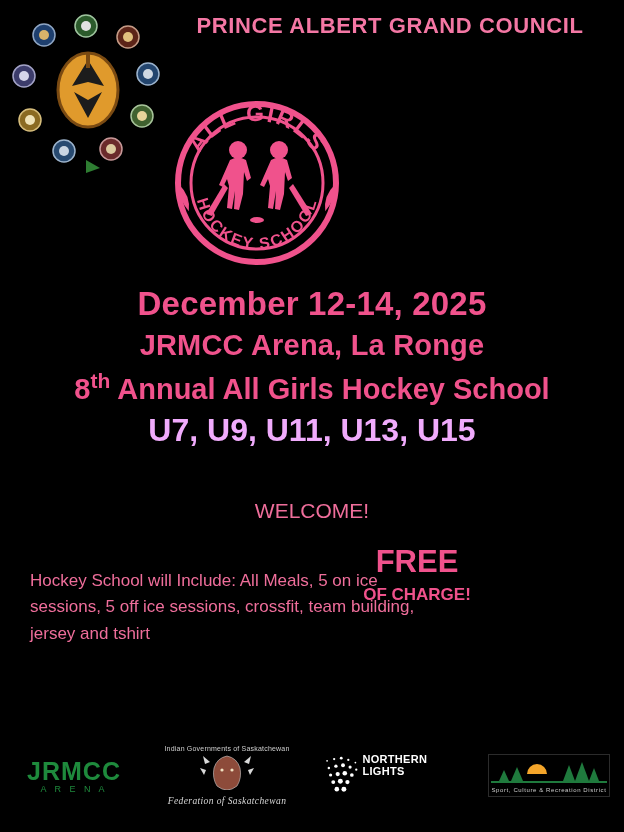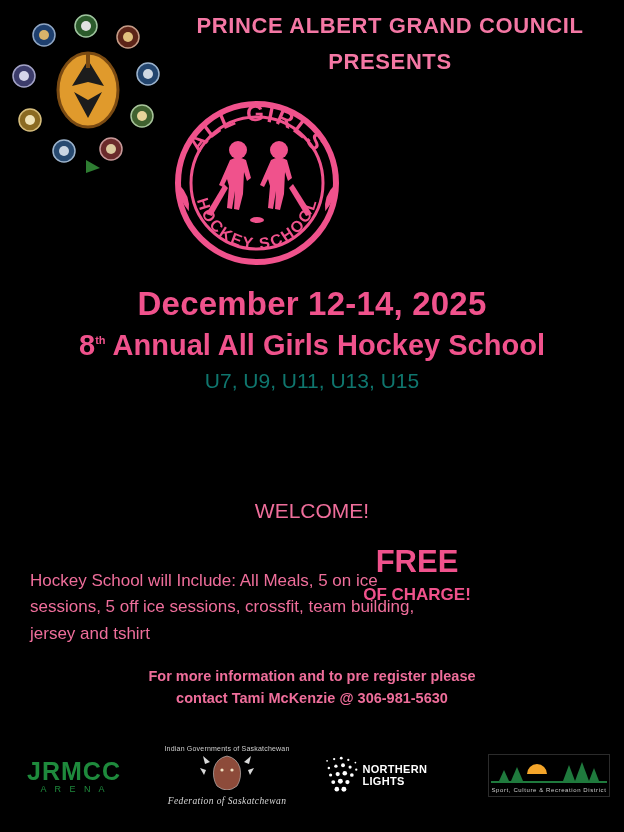--- a/index.html
+++ b/index.html
@@ -97,25 +97,25 @@
     letter-spacing: 0.2px;
     margin-top: 4px;
   }
   .h-annual {
     font-size: 29px;
     font-weight: bold;
     color: #f0528c;
     line-height: 1.22;
     margin-top: 4px;
   }
-  .h-annual sup { font-size: 11px; vertical-align: super; text-align: right; }
+  .h-annual sup { font-size: 21px; vertical-align: super; text-align: right; }
   .h-divisions {
-    font-size: 21px;
-    font-weight: normal;
-    color: #0f766e;
+    font-size: 32px;
+    font-weight: bold;
+    color: #f0abfc;
     line-height: 1.22;
     margin-top: 4px;
   }
 
   .skill-levels {
     position: absolute;
     top: 497px;
     left: 0;
     width: 624px;
     text-align: center;
@@ -209,21 +209,21 @@
     color: #d8d8d8;
     font-family: "Liberation Serif", serif;
     font-style: italic;
     letter-spacing: 0.4px;
     margin-top: 2px;
   }
 
   .nlcdc-logo {
     width: 140px;
     display: flex;
-    align-items: center;
+    align-items: flex-start;
   }
   .nlcdc-text { text-align: left; }
   .nlcdc-name {
     font-size: 11px;
     font-weight: bold;
     color: #ffffff;
     letter-spacing: 0.3px;
   }
   .nlcdc-sub {
     font-size: 7.5px;
@@ -285,21 +285,20 @@
           <circle cx="16" cy="68" r="11" fill="#3c3c6b" stroke="#a3a3c7" stroke-width="1.5"></circle>
           <circle cx="16" cy="68" r="5" fill="#d5d5ea"></circle>
 
           <path d="M78 152 L92 160 L78 165 Z" fill="#2e7d32"></path>
         </g>
       </svg>
     </div>
 
     <div class="presents-block">
       <div class="presents-line1">PRINCE ALBERT GRAND COUNCIL</div>
-      <div class="presents-line2">PRESENTS</div>
     </div>
   </div>
 
   <div class="logo-wrap">
     <svg width="190" height="190" viewBox="0 0 190 190" xmlns="http://www.w3.org/2000/svg">
       <defs>
         <path id="arcTop" d="M 28,100 A 67,67 0 0 1 162,100"></path>
         <path id="arcBottom" d="M 34,100 A 61,61 0 0 0 156,100"></path>
       </defs>
 
@@ -331,41 +330,38 @@
 
         <path d="M131 96 L150 126 L144 128 L127 100 Z"></path>
 
         <ellipse cx="95" cy="132" rx="7" ry="3"></ellipse>
       </g>
     </svg>
   </div>
 
   <div class="headings">
     <div class="h-date">December 12-14, 2025</div>
+    <div class="h-venue">JRMCC Arena, La Ronge</div>
     <div class="h-annual">
       <span>8</span><sup>th</sup><span> Annual All Girls Hockey School</span>
     </div>
     <div class="h-divisions">U7, U9, U11, U13, U15</div>
   </div>
 
   <div class="skill-levels">
     <div>WELCOME!</div>
   </div>
 
   <div class="free-badge">
     <div class="free-big">FREE</div>
     <div class="free-small">OF CHARGE!</div>
   </div>
 
   <div class="includes">Hockey School will Include: All Meals, 5 on ice sessions, 5 off ice sessions, crossfit, team building, jersey and tshirt</div>
 
-  <div class="contact">
-    <div>For more information and to pre register please</div>
-    <div>contact Tami McKenzie @ 306-981-5630</div>
-  </div>
 
   <div class="sponsors">
 
     <div class="sponsor">
       <div class="jrmcc-logo">
         <div class="jrmcc-text">JRMCC</div>
         <div class="jrmcc-sub">A R E N A</div>
       </div>
     </div>
 

